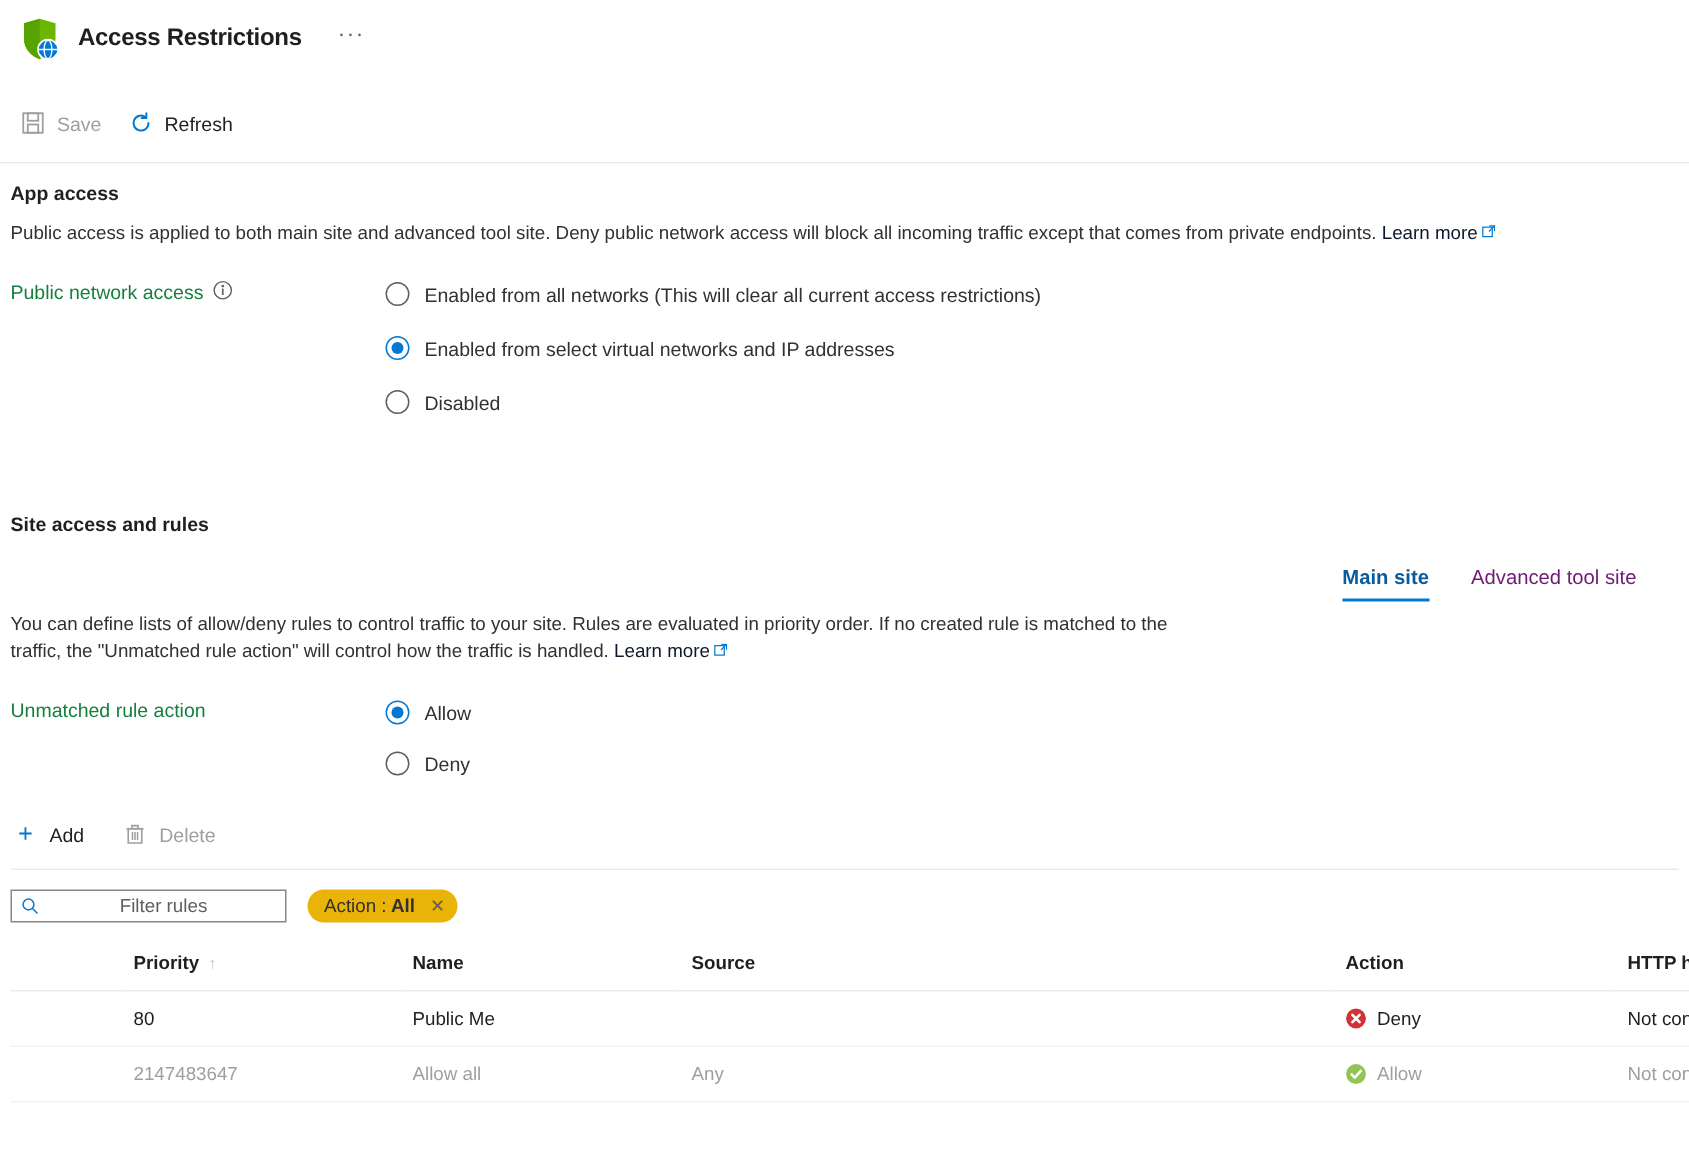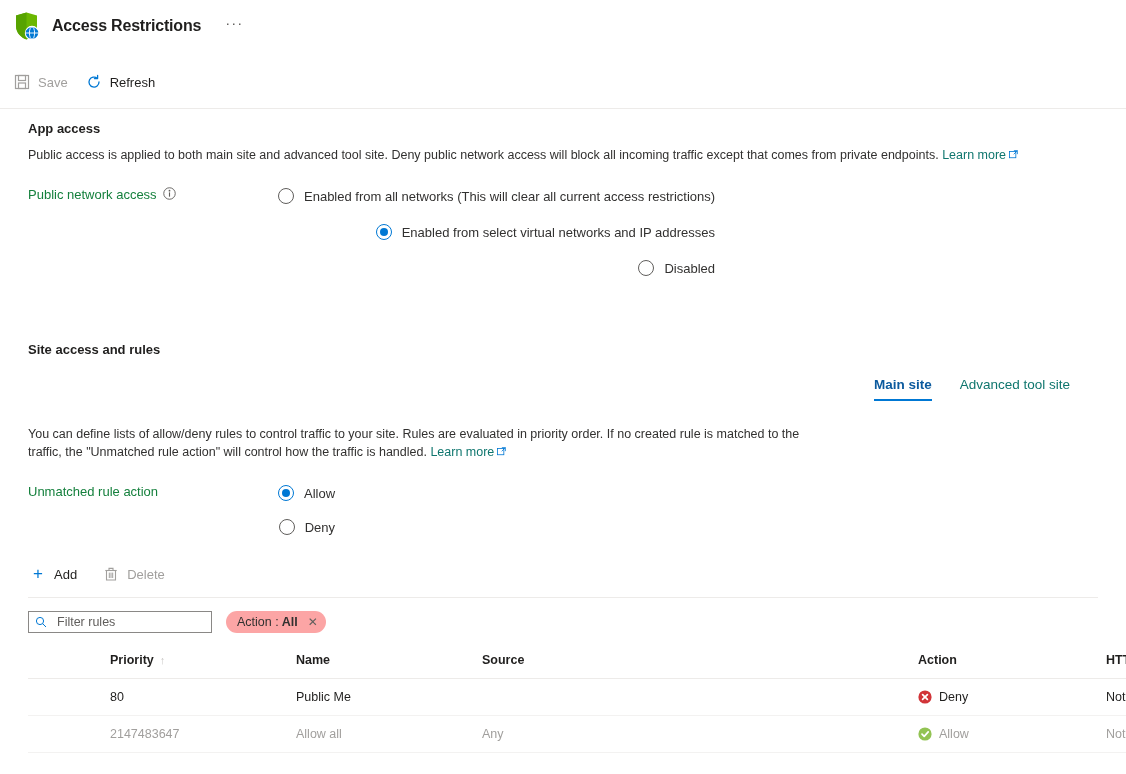--- a/index.html
+++ b/index.html
@@ -80,37 +80,37 @@
   .cmd.disabled .cmd-label { color: #a19f9d; }
 
   .hr {
     border: 0;
     border-top: 1px solid #edebe9;
     margin: 0;
   }
   .hr-full { margin: 8px 0 0 0; }
 
   
-  .content { padding: 0 28px; }
+  .content { padding: 0 7px; }
 
   .section-head {
     font-size: 13px;
     font-weight: 600;
     color: #201f1e;
     margin: 12px 0 0 0;
   }
   .desc {
     font-size: 12.5px;
     color: #323130;
     line-height: 18px;
     margin: 10px 0 0 0;
     max-width: 1060px;
   }
   a.link {
-    color: #0f766e;
+    color: #0f172a;
     text-decoration: none;
     cursor: pointer;
   }
   .ext-icon {
     width: 9px;
     height: 9px;
     display: inline-block;
     vertical-align: baseline;
     margin-left: 3px;
   }
@@ -129,21 +129,21 @@
     display: flex;
     align-items: flex-start;
     padding-top: 1px;
   }
   .info-icon {
     width: 13px;
     height: 13px;
     margin-left: 6px;
     flex: 0 0 auto;
   }
-  .radio-group { display: flex; flex-direction: column; align-items: flex-end; }
+  .radio-group { display: flex; flex-direction: column; }
   .radio-opt {
     display: flex;
     align-items: center;
     height: 20px;
     margin-bottom: 16px;
     cursor: pointer;
   }
   .radio-opt:last-child { margin-bottom: 0; }
   .radio-mark {
     width: 16px;
@@ -176,21 +176,21 @@
   
   .tabs {
     display: flex;
     align-items: flex-end;
     margin-top: 20px;
     border-bottom: 0;
     justify-content: flex-end;
   }
   .tab {
     font-size: 13.5px;
-    color: #0f766e;
+    color: #701a75;
     padding: 0 0 9px 0;
     margin-right: 28px;
     cursor: pointer;
     position: relative;
   }
   .tab.active {
     color: #0b5a9e;
     font-weight: 600;
   }
   .tab.active::after {
@@ -239,27 +239,28 @@
   .search-icon { width: 12px; height: 12px; flex: 0 0 auto; }
   .search-box input {
     border: 0;
     outline: 0;
     font-family: "Liberation Sans", sans-serif;
     font-size: 12.5px;
     color: #0c4a6e;
     margin-left: 8px;
     width: 100%;
     background: transparent;
+    text-align: center;
   }
   .search-box input::placeholder { color: #605e5c; }
 
   .filter-pill {
     display: flex;
     align-items: center;
-    background: #fca5a5;
+    background: #eab308;
     border-radius: 11px;
     height: 22px;
     padding: 0 8px 0 11px;
     margin-left: 14px;
     font-size: 12.5px;
     color: #323130;
     cursor: pointer;
     white-space: nowrap;
   }
   .filter-pill b { font-weight: 700; margin-left: 3px; }
@@ -399,21 +400,21 @@
     </div>
   </div>
 
   <div class="section-head" style="margin-top:64px">Site access and rules</div>
 
   <div class="tabs">
     <div class="tab active">Main site</div>
     <div class="tab">Advanced tool site</div>
   </div>
 
-  <p class="desc" style="margin-top:24px;max-width:800px">
+  <p class="desc" style="margin-top:6px;max-width:800px">
     <span>You can define lists of allow/deny rules to control traffic to your site. Rules are evaluated in priority order. If no created rule is matched to the traffic, the "Unmatched rule action" will control how the traffic is handled.</span>
     <a class="link">Learn more</a><span class="ext-icon"><svg viewBox="0 0 10 10" width="9" height="9">
           <rect x="0.6" y="1.6" width="7" height="7" fill="none" stroke="#0078d4" stroke-width="0.9"></rect>
           <path d="M5.4 0.7 L9.3 0.7 L9.3 4.6" fill="none" stroke="#0078d4" stroke-width="0.9"></path>
           <line x1="9.3" y1="0.7" x2="5.2" y2="4.8" stroke="#0078d4" stroke-width="0.9"></line>
         </svg></span>
   </p>
 
   <div class="field-row" style="margin-top:22px">
     <div class="field-label">

